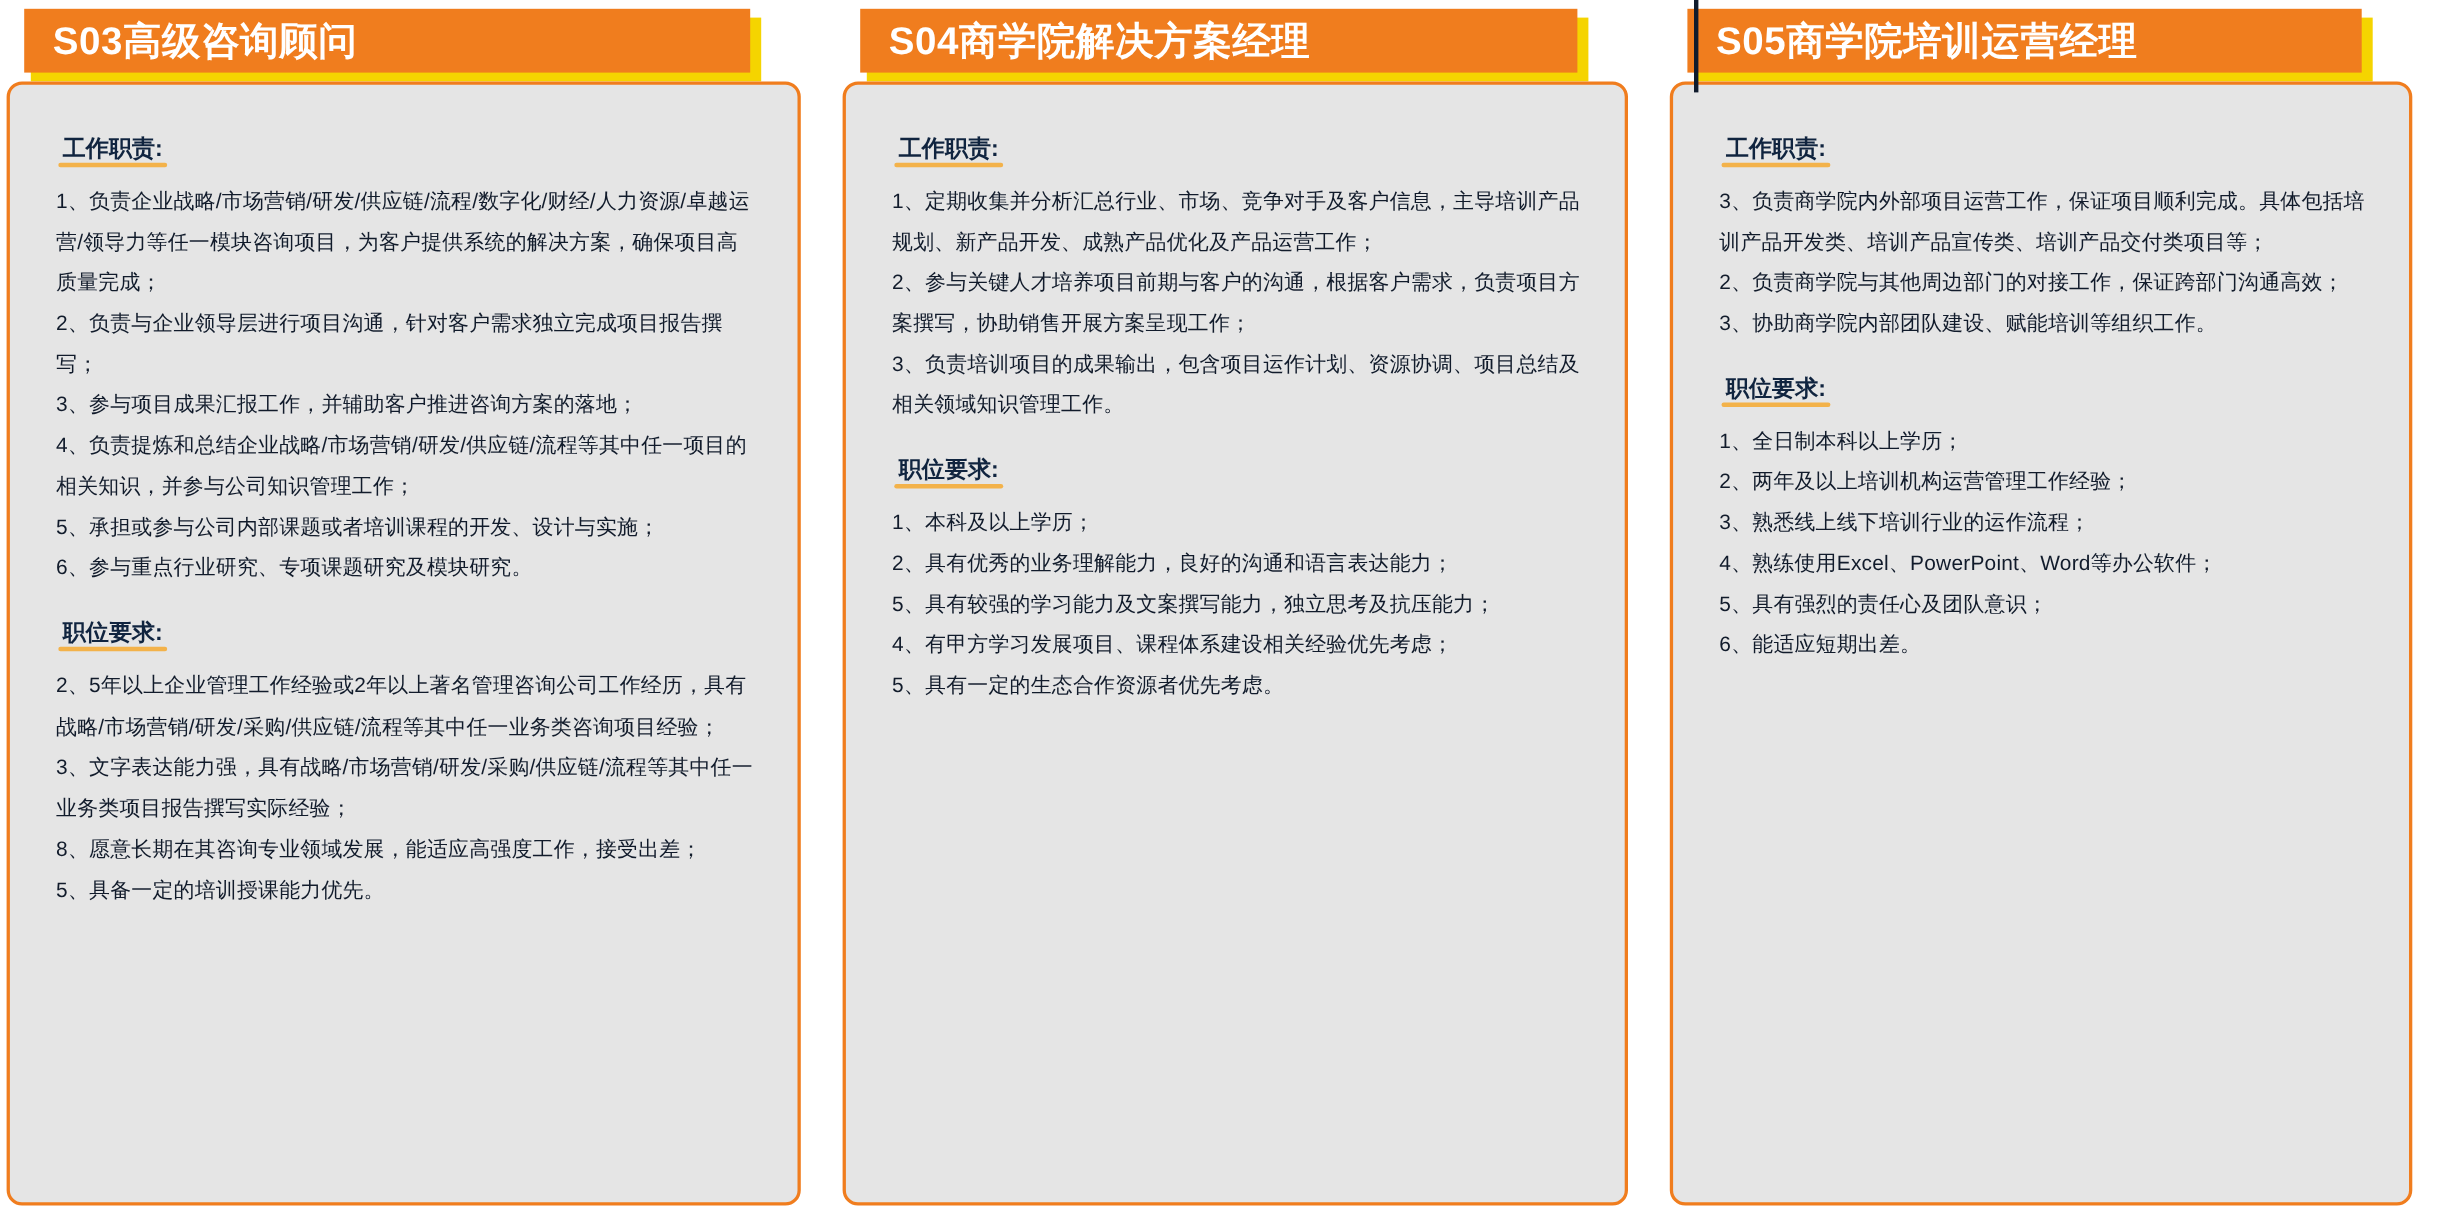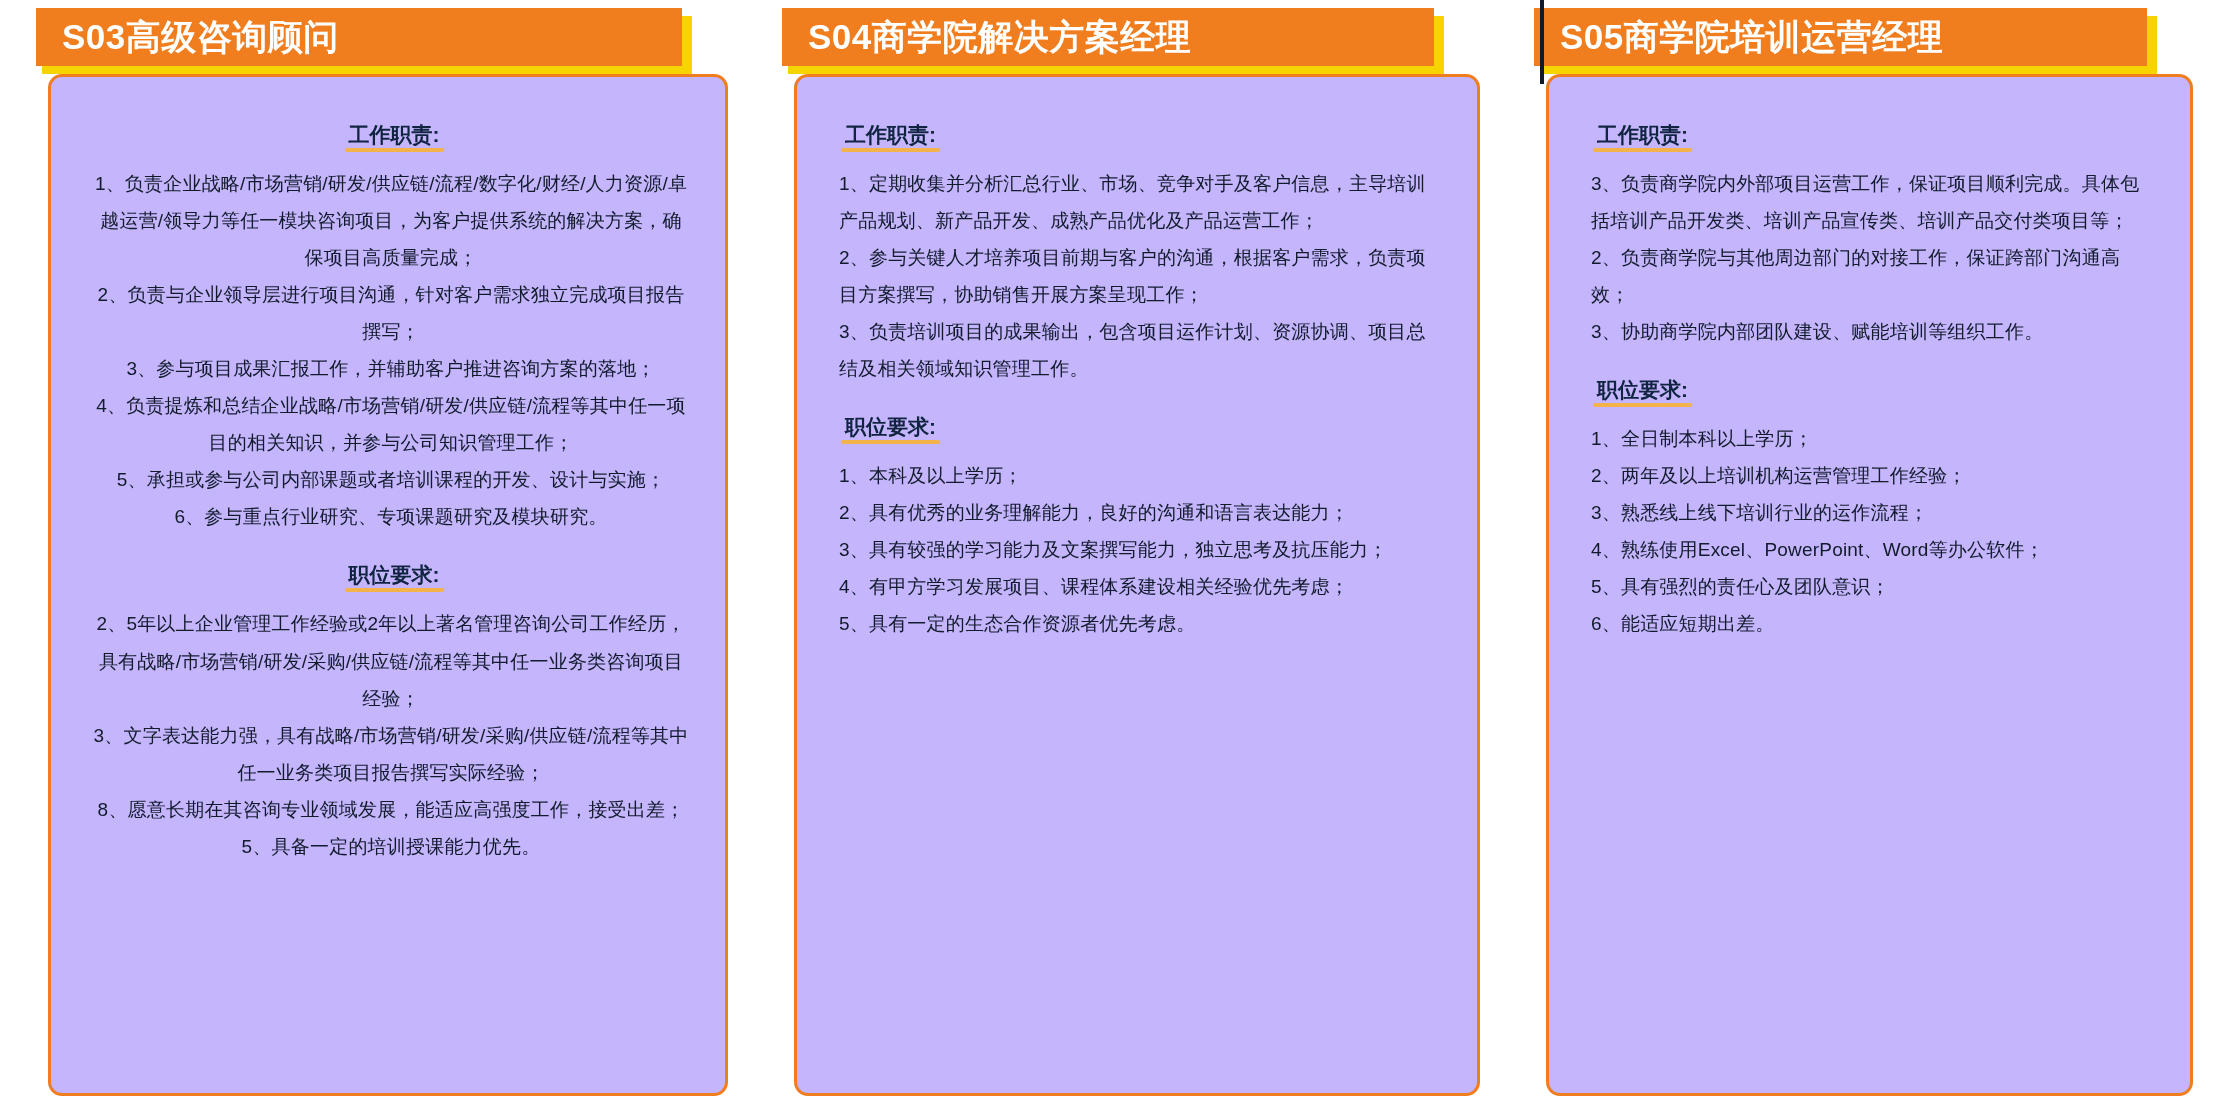--- a/index.html
+++ b/index.html
@@ -21,21 +21,21 @@
     flex-direction: row;
     align-items: flex-start;
     gap: 0;
   }
   .column {
     position: relative;
     box-sizing: border-box;
     flex: 0 0 auto;
     padding-top: 8px;
   }
-  .col-1 { width: 752px; padding-left: 20px; padding-right: 24px; text-align: center; }
+  .col-1 { width: 752px; padding-left: 6px; padding-right: 24px; }
   .col-2 { width: 752px; padding-left: 14px; padding-right: 24px; }
   .col-3 { width: 728px; padding-left: 14px; padding-right: 39px; }
 
   
   .title-wrap {
     position: relative;
     height: 66px;
     margin-left: 16px;
     margin-right: 46px;
   }
@@ -65,23 +65,22 @@
     letter-spacing: 0.5px;
     white-space: nowrap;
   }
 
   
   .card {
     position: relative;
     margin-top: 0px;
     border: 3px solid #f07d1e;
     border-radius: 14px;
-    background: #c4b5fd;
+    background: #e5e5e5;
     box-sizing: border-box;
-    margin-left: 28px;
   }
   .card-1 { height: 1022px; }
   .card-2 { height: 1022px; }
   .card-3 { height: 1022px; }
 
   .card-inner {
     padding: 44px 36px 30px 34px;
     box-sizing: border-box;
     height: 100%;
     overflow: hidden;
@@ -165,21 +164,21 @@
     </div>
     <div class="card card-2">
       <div class="card-inner">
         <div class="section-head">工作职责:</div>
         <p class="item">1、定期收集并分析汇总行业、市场、竞争对手及客户信息，主导培训产品规划、新产品开发、成熟产品优化及产品运营工作；</p>
         <p class="item">2、参与关键人才培养项目前期与客户的沟通，根据客户需求，负责项目方案撰写，协助销售开展方案呈现工作；</p>
         <p class="item">3、负责培训项目的成果输出，包含项目运作计划、资源协调、项目总结及相关领域知识管理工作。</p>
         <div class="section-head second">职位要求:</div>
         <p class="item">1、本科及以上学历；</p>
         <p class="item">2、具有优秀的业务理解能力，良好的沟通和语言表达能力；</p>
-        <p class="item">3、具有较强的学习能力及文案撰写能力，独立思考及抗压能力；</p>
+        <p class="item">5、具有较强的学习能力及文案撰写能力，独立思考及抗压能力；</p>
         <p class="item">4、有甲方学习发展项目、课程体系建设相关经验优先考虑；</p>
         <p class="item">5、具有一定的生态合作资源者优先考虑。</p>
       </div>
     </div>
   </div>
 
   <div class="column col-3">
     <div class="title-wrap">
       <div class="title-shadow"></div>
       <div class="title-bar">

